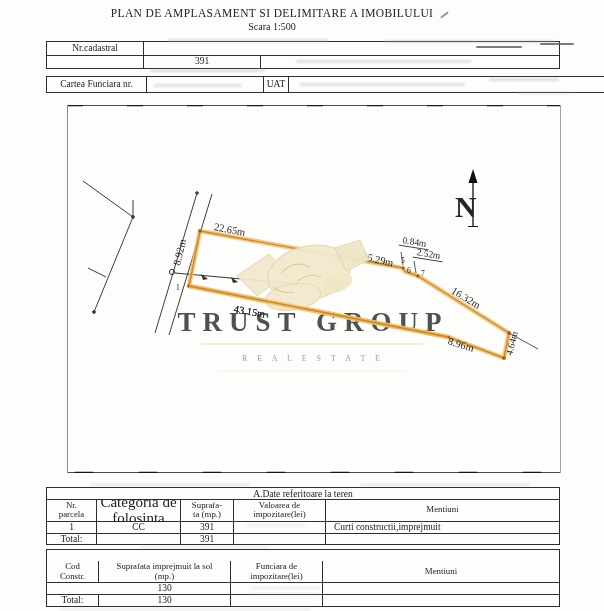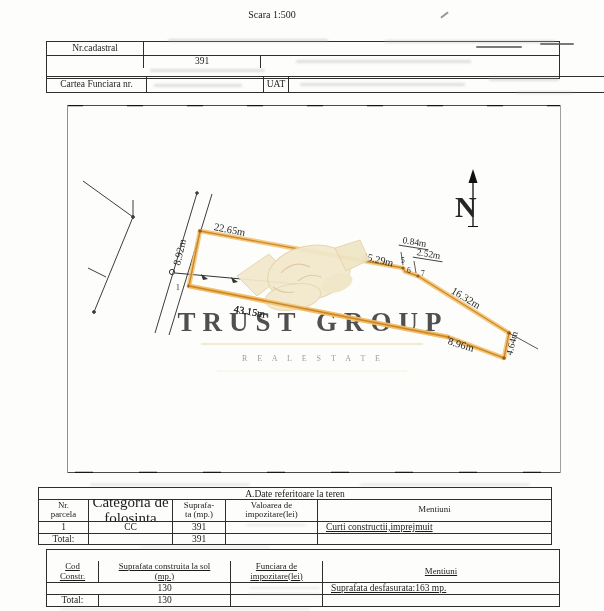--- a/index.html
+++ b/index.html
@@ -10,40 +10,41 @@
   #titlewrap{left:0;top:7px;width:544px;text-align:center;}
   #doc-title{font-size:11.5px;letter-spacing:.4px;}
   #doc-scale{font-size:10px;margin-top:2px;}
   
   .tbox{position:absolute;border:1px solid #2e2e2e;box-sizing:border-box;}
   .row{position:absolute;left:0;right:0;border-bottom:1px solid #2e2e2e;display:flex;box-sizing:border-box;}
   .row.last{border-bottom:none;}
   .c{border-right:1px solid #2e2e2e;box-sizing:border-box;display:flex;align-items:center;justify-content:center;
      font-size:9.5px;line-height:1.08;text-align:center;white-space:pre-line;overflow:hidden;}
   .c.last{border-right:none;}
-  .c.left{justify-content:flex-start;padding-left:8px;text-align:left;text-decoration:underline;}
+  .c.left{justify-content:flex-start;padding-left:8px;text-align:left;}
   .ttl{position:absolute;left:0;right:0;display:flex;align-items:center;justify-content:center;
        font-size:9.5px;border-bottom:1px solid #2e2e2e;box-sizing:border-box;}
   
   .sm{position:absolute;background:#b0b0b0;opacity:.38;filter:blur(1px);border-radius:1px;height:3px;}
   .sm.dark{background:#5a5a5a;opacity:.8;filter:blur(.4px);height:2px;}
   .sm.faint{opacity:.22;}
   svg text{font-family:"Liberation Serif","DejaVu Serif",serif;fill:#262626;}
 </style>
 </head>
 <body>
 
 <div id="page">
 
   <div class="abs" id="titlewrap">
+    <div id="doc-title">PLAN DE AMPLASAMENT SI DELIMITARE A IMOBILULUI</div>
     <div id="doc-scale">Scara 1:500</div>
   </div>
   <div class="abs" style="left:440px;top:14px;width:9px;height:2px;background:#6a6a6a;transform:rotate(-38deg);opacity:.7;"></div>
 
-  <div class="tbox" style="left:46px;top:41px;width:514px;height:38px;">
+  <div class="tbox" style="left:46px;top:41px;width:514px;height:28px;">
     <div class="row" style="top:0;height:14px;">
       <div class="c" style="width:97px;">Nr.cadastral</div>
       <div class="c last" style="flex:1;"></div>
     </div>
     <div class="row last" style="top:13px;height:13px;border-bottom:none;">
       <div class="c" style="width:97px;"></div>
       <div class="c" style="width:117px;">391</div>
       <div class="c last" style="flex:1;"></div>
     </div>
   </div>
@@ -154,21 +155,21 @@
     </g>
 
     <g>
       <line x1="406" y1="122" x2="406" y2="72" stroke="#111" stroke-width="1.3"></line>
       <polygon points="406,64 401.5,78 410.5,78" fill="#111"></polygon>
       <text x="388" y="112" font-size="30" font-weight="600">N</text>
       <line x1="401" y1="121.5" x2="411" y2="121.5" stroke="#111" stroke-width="1"></line>
     </g>
   </svg>
 
-  <div class="tbox" style="left:38px;top:487px;width:514px;height:58px;">
+  <div class="tbox" style="left:46px;top:487px;width:514px;height:58px;">
     <div class="ttl" style="top:0;height:12px;">A.Date referitoare la teren</div>
     <div class="row" style="top:11px;height:23px;">
       <div class="c" style="width:50px;font-size:8.8px;">Nr.
 parcela</div>
       <div class="c" style="width:84px;font-size:15px;">Categoria de
 folosinta</div>
       <div class="c" style="width:53px;font-size:8.8px;">Suprafa-
 ta (mp.)</div>
       <div class="c" style="width:92px;font-size:8.8px;">Valoarea de
 impozitare(lei)</div>
@@ -184,34 +185,33 @@
     <div class="row last" style="top:45px;height:12px;border-bottom:none;">
       <div class="c" style="width:50px;">Total:</div>
       <div class="c" style="width:84px;"></div>
       <div class="c" style="width:53px;">391</div>
       <div class="c" style="width:92px;"></div>
       <div class="c last" style="flex:1;"></div>
     </div>
   </div>
 
   <div class="tbox" style="left:46px;top:549px;width:514px;height:58px;">
-    <div class="row" style="top:11px;height:22px;text-decoration:underline;">
+    <div class="row" style="top:11px;height:22px;">
       <div class="c" style="width:52px;font-size:8.8px;">Cod
 Constr.</div>
-      <div class="c" style="width:132px;font-size:8.8px;">Suprafata construita la sol
+      <div class="c" style="width:132px;font-size:8.8px;">Suprafata imprejmuit la sol
 (mp.)</div>
       <div class="c" style="width:92px;font-size:8.8px;">Funciara de
 impozitare(lei)</div>
       <div class="c last" style="flex:1;font-size:8.8px;">Mentiuni</div>
     </div>
     <div class="row" style="top:32px;height:13px;">
       <div class="c" style="width:52px;margin-top:20px;">C1</div>
       <div class="c" style="width:132px;">130</div>
       <div class="c" style="width:92px;"></div>
-      <div class="c last left" style="flex:1;">Suprafata desfasurata:163 mp.</div>
     </div>
     <div class="row last" style="top:44px;height:13px;border-bottom:none;">
       <div class="c" style="width:52px;">Total:</div>
       <div class="c" style="width:132px;">130</div>
       <div class="c" style="width:92px;"></div>
       <div class="c last" style="flex:1;"></div>
     </div>
   </div>
 
   <div>

